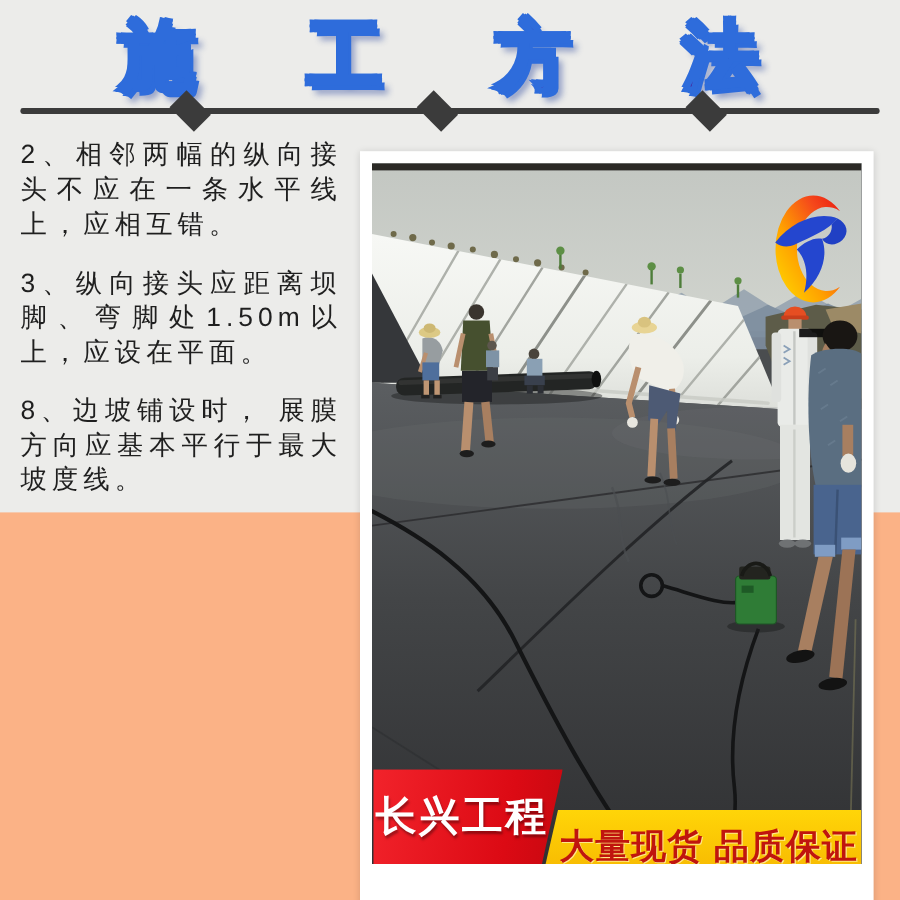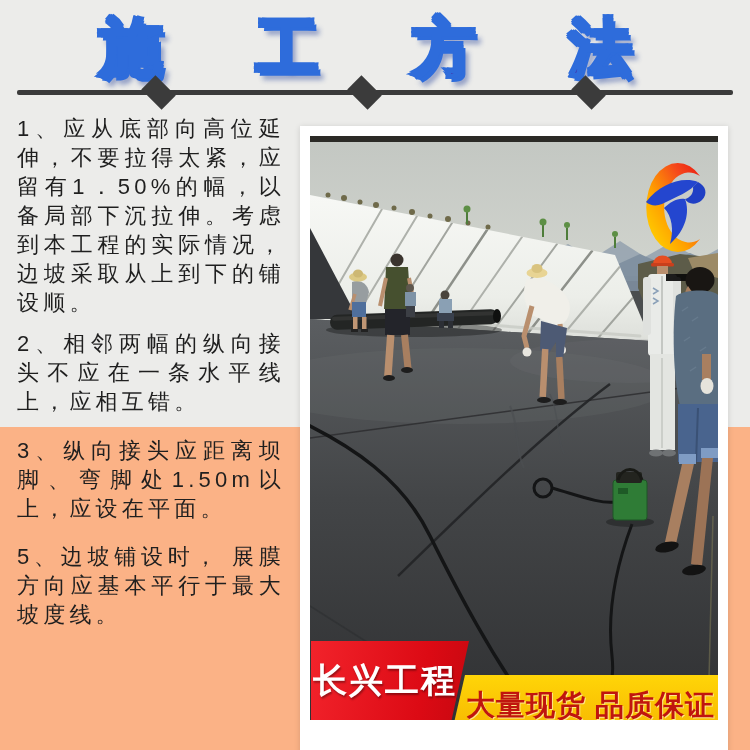--- a/index.html
+++ b/index.html
@@ -80,24 +80,23 @@
 <div class="bg-bottom"></div>
 
 <div class="title">施 工 方 法</div>
 
 <div class="divider"></div>
 <div class="diamond d1"></div>
 <div class="diamond d2"></div>
 <div class="diamond d3"></div>
 
 <div class="steps">
-  <p class="m1">1、应从底部向高位延伸，不要拉得太紧，应留有1．50%的幅，以备局部下沉拉伸。考虑到本工程的实际情况，边坡采取从上到下的铺设顺。</p>
   <p class="m2">2、相邻两幅的纵向接头不应在一条水平线上，应相互错。</p>
   <p class="m3">3、纵向接头应距离坝脚、弯脚处1.50m以上，应设在平面。</p>
-  <p>5、边坡铺设时， 展膜方向应基本平行于最大坡度线。</p>
+  <p>8、边坡铺设时， 展膜方向应基本平行于最大坡度线。</p>
 </div>
 
 <div class="photo-frame">
   <div class="photo">
     <svg width="408" height="584" viewBox="0 0 408 584">
       <defs>
         <linearGradient id="sky" x1="0" y1="0" x2="0" y2="1">
           <stop offset="0" stop-color="#c3c7c2"></stop>
             <stop offset="1" stop-color="#d1d4ce"></stop>
         </linearGradient>

